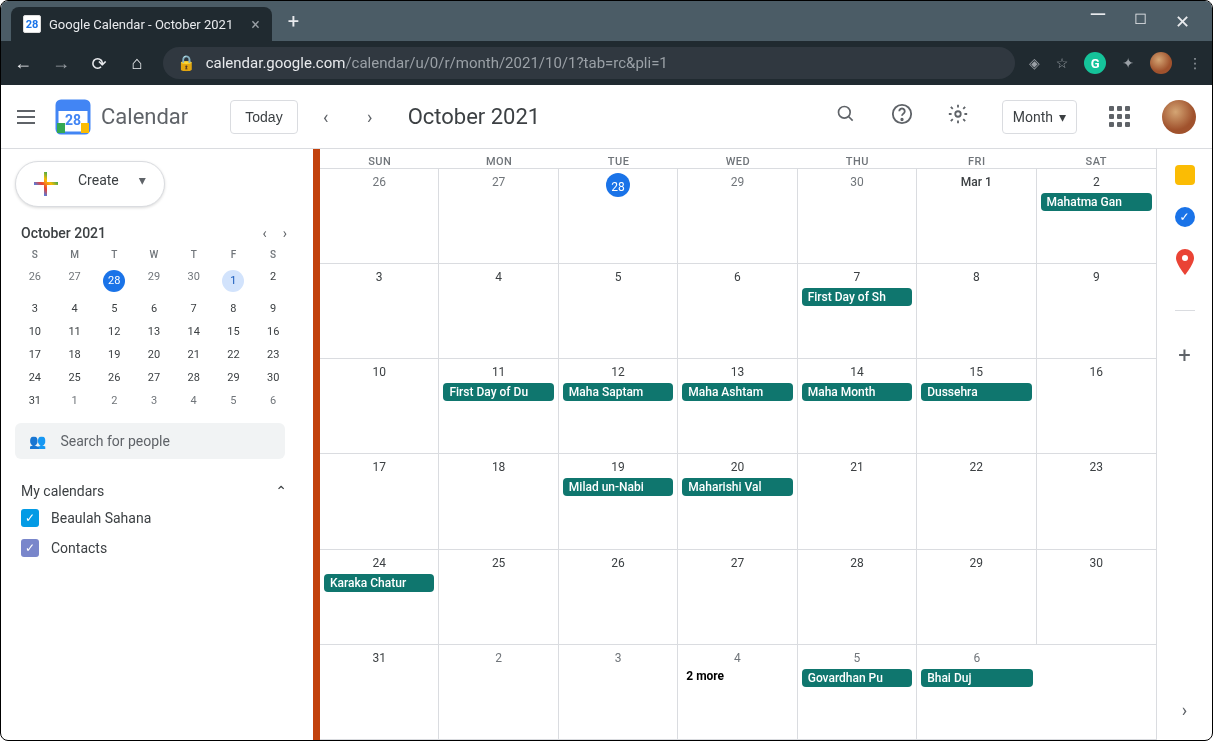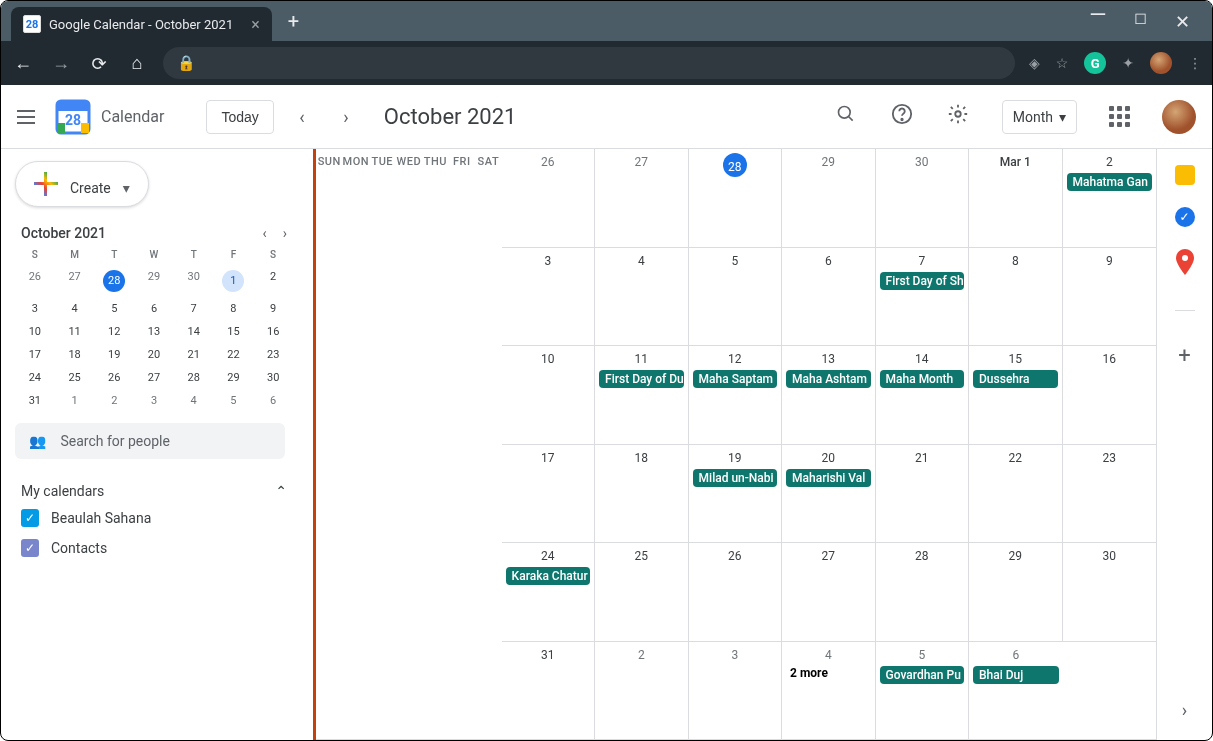--- a/index.html
+++ b/index.html
@@ -18,53 +18,53 @@
 .ext-icons { display: flex; gap: 16px; align-items: center; color: #9aa0a6; }
 .grammarly { width:22px; height:22px; background:#15c39a; border-radius:50%; display:flex; align-items:center; justify-content:center; color:#fff; font-weight:bold; font-size:13px;}
 .avatar-sm { width:22px; height:22px; border-radius:50%; background: radial-gradient(circle at 40% 35%, #d4a574 0%, #a0522d 60%); }
 .app { display: flex; flex-direction: column; height: calc(100% - 84px); }
 header.gc { height: 64px; border-bottom: 1px solid #dadce0; display: flex; align-items: center; padding: 0 16px; gap: 12px; }
 .menu-icon { width: 24px; display:flex; flex-direction:column; gap:4px; }
 .menu-icon span { display:block; height:2px; background:#5f6368; width:18px;}
 .logo { display:flex; align-items:center; gap:8px;}
 .logo-box { width:40px; height:40px; position:relative; }
 .logo-box svg { width:40px; height:40px;}
-.logo-text { font-size: 16px; color: #5f6368; }
+.logo-text { font-size: 22px; color: #5f6368; }
 .btn-outline { border: 1px solid #dadce0; border-radius: 4px; padding: 8px 14px; background: #fff; font-size: 14px; color: #3c4043; cursor:pointer;}
 .chev { width: 32px; height: 32px; display: flex; align-items: center; justify-content: center; color: #5f6368; font-size: 18px; border-radius: 50%; }
 .month-title { font-size: 22px; color: #3c4043; margin-left: 10px; }
 .hdr-right { margin-left: auto; display: flex; align-items: center; gap: 32px; }
 .hdr-icon { color: #5f6368; font-size: 20px; width:24px; text-align:center;}
 .view-select { border: 1px solid #dadce0; border-radius: 4px; padding: 8px 10px; display: flex; align-items: center; gap: 6px; font-size: 14px; color: #3c4043; }
 .apps-grid { display:grid; grid-template-columns:repeat(3,5px); grid-template-rows:repeat(3,5px); gap:3px;}
 .apps-grid span { background:#5f6368; border-radius:1px;}
 .avatar-lg { width:34px; height:34px; border-radius:50%; background: radial-gradient(circle at 40% 35%, #d4a574 0%, #a0522d 60%); }
 .body { display: flex; flex: 1; overflow: hidden; }
 .sidebar { width: 312px; padding: 12px 0 12px 14px; overflow-y:auto;}
-.create-btn { display:flex; align-items:flex-end; gap:12px; border:1px solid #dadce0; border-radius:28px; padding:10px 18px; box-shadow:0 1px 3px rgba(0,0,0,0.15); width:fit-content; background:#fff;}
+.create-btn { display:flex; align-items:flex-start; gap:20px; border:1px solid #dadce0; border-radius:28px; padding:10px 18px; box-shadow:0 1px 3px rgba(0,0,0,0.15); width:fit-content; background:#fff;}
 .plus-icon { width:24px; height:24px; position:relative;}
 .plus-icon::before,.plus-icon::after { content:''; position:absolute; background:linear-gradient(45deg,#4285f4,#ea4335,#fbbc04,#34a853);}
 .plus-icon::before { width:24px; height:3px; top:10px; left:0;}
 .plus-icon::after { width:3px; height:24px; left:10px; top:0;}
 .mini-cal { margin-top: 18px; padding-right: 20px; }
 .mini-head { display:flex; align-items:center; justify-content:space-between; padding: 0 6px 8px 6px;}
 .mini-head .title { font-size: 14px; font-weight: 500; color:#3c4043;}
 .mini-nav { display:flex; gap:16px; color:#5f6368;}
 .mini-grid { display:grid; grid-template-columns: repeat(7, 1fr); text-align:center; font-size:10px; color:#70757a; row-gap:10px;}
 .mini-grid .dh { font-weight:500;}
 .mini-grid .d { font-size:11px; color:#3c4043;}
 .mini-grid .d.other { color:#70757a;}
 .mini-grid .d.sel { background:#1a73e8; color:#fff; border-radius:50%; width:22px; height:22px; line-height:22px; margin:0 auto;}
 .mini-grid .d.today { background:#d2e3fc; color:#185abc; border-radius:50%; width:22px; height:22px; line-height:22px; margin:0 auto;}
 .search-people { margin-top:16px; background:#f1f3f4; border-radius:6px; padding:10px 14px; display:flex; align-items:center; gap:14px; color:#5f6368; width:270px;}
 .cal-list { margin-top:20px; padding-right:20px;}
 .cal-list-h { display:flex; justify-content:space-between; align-items:center; font-size:14px; color:#3c4043; padding:4px 6px;gap:28px;}
 .cal-item { display:flex; align-items:center; gap:12px; padding:6px; font-size:14px;}
 .cb { width:18px; height:18px; border-radius:3px; display:flex; align-items:center; justify-content:center; color:#fff; font-size:12px;}
-.grid { flex:1; display:flex; border-left:3px solid #c2410c;}
+.grid { flex:1; display:flex; flex-direction:column; border-left:7px solid #c2410c;}
 .dayhead { display:grid; grid-template-columns: repeat(7,1fr); border-bottom:1px solid #dadce0;}
 .dayhead div { text-align:center; font-size:11px; color:#70757a; font-weight:500; padding: 6px 0 0 0; letter-spacing: 0.5px;}
 .weeks { flex:1; display:grid; grid-template-rows: repeat(6,1fr);}
 .week { display:grid; grid-template-columns: repeat(7,1fr); border-bottom:1px solid #dadce0;}
 .cell { border-right:1px solid #dadce0; padding:4px 2px; overflow:hidden; position:relative;}
 .cell:last-child { border-right:none;}
 .dnum { text-align:center; font-size:12px; color:#3c4043; padding:2px 0;}
 .dnum.other { color:#70757a;}
 .dnum.first { font-weight:500;}
 .dnum.today { background:#1a73e8; color:#fff; border-radius:50%; width:24px; height:24px; line-height:24px; margin:0 auto;}
@@ -92,20 +92,21 @@
     <span style="font-size:18px;">✕</span>
   </div>
 </div>
 <div class="urlbar">
   <span class="nav-icon active">←</span>
   <span class="nav-icon">→</span>
   <span class="nav-icon active">⟳</span>
   <span class="nav-icon active">⌂</span>
   <div class="url-field">
     <span>🔒</span>
+    <span><span class="host">calendar.google.com</span><span>/calendar/u/0/r/month/2021/10/1?tab=rc&amp;pli=1</span></span>
   </div>
   <div class="ext-icons">
     <span>◈</span>
     <span>☆</span>
     <div class="grammarly">G</div>
     <span>✦</span>
     <div class="avatar-sm"></div>
     <span>⋮</span>
   </div>
 </div>

